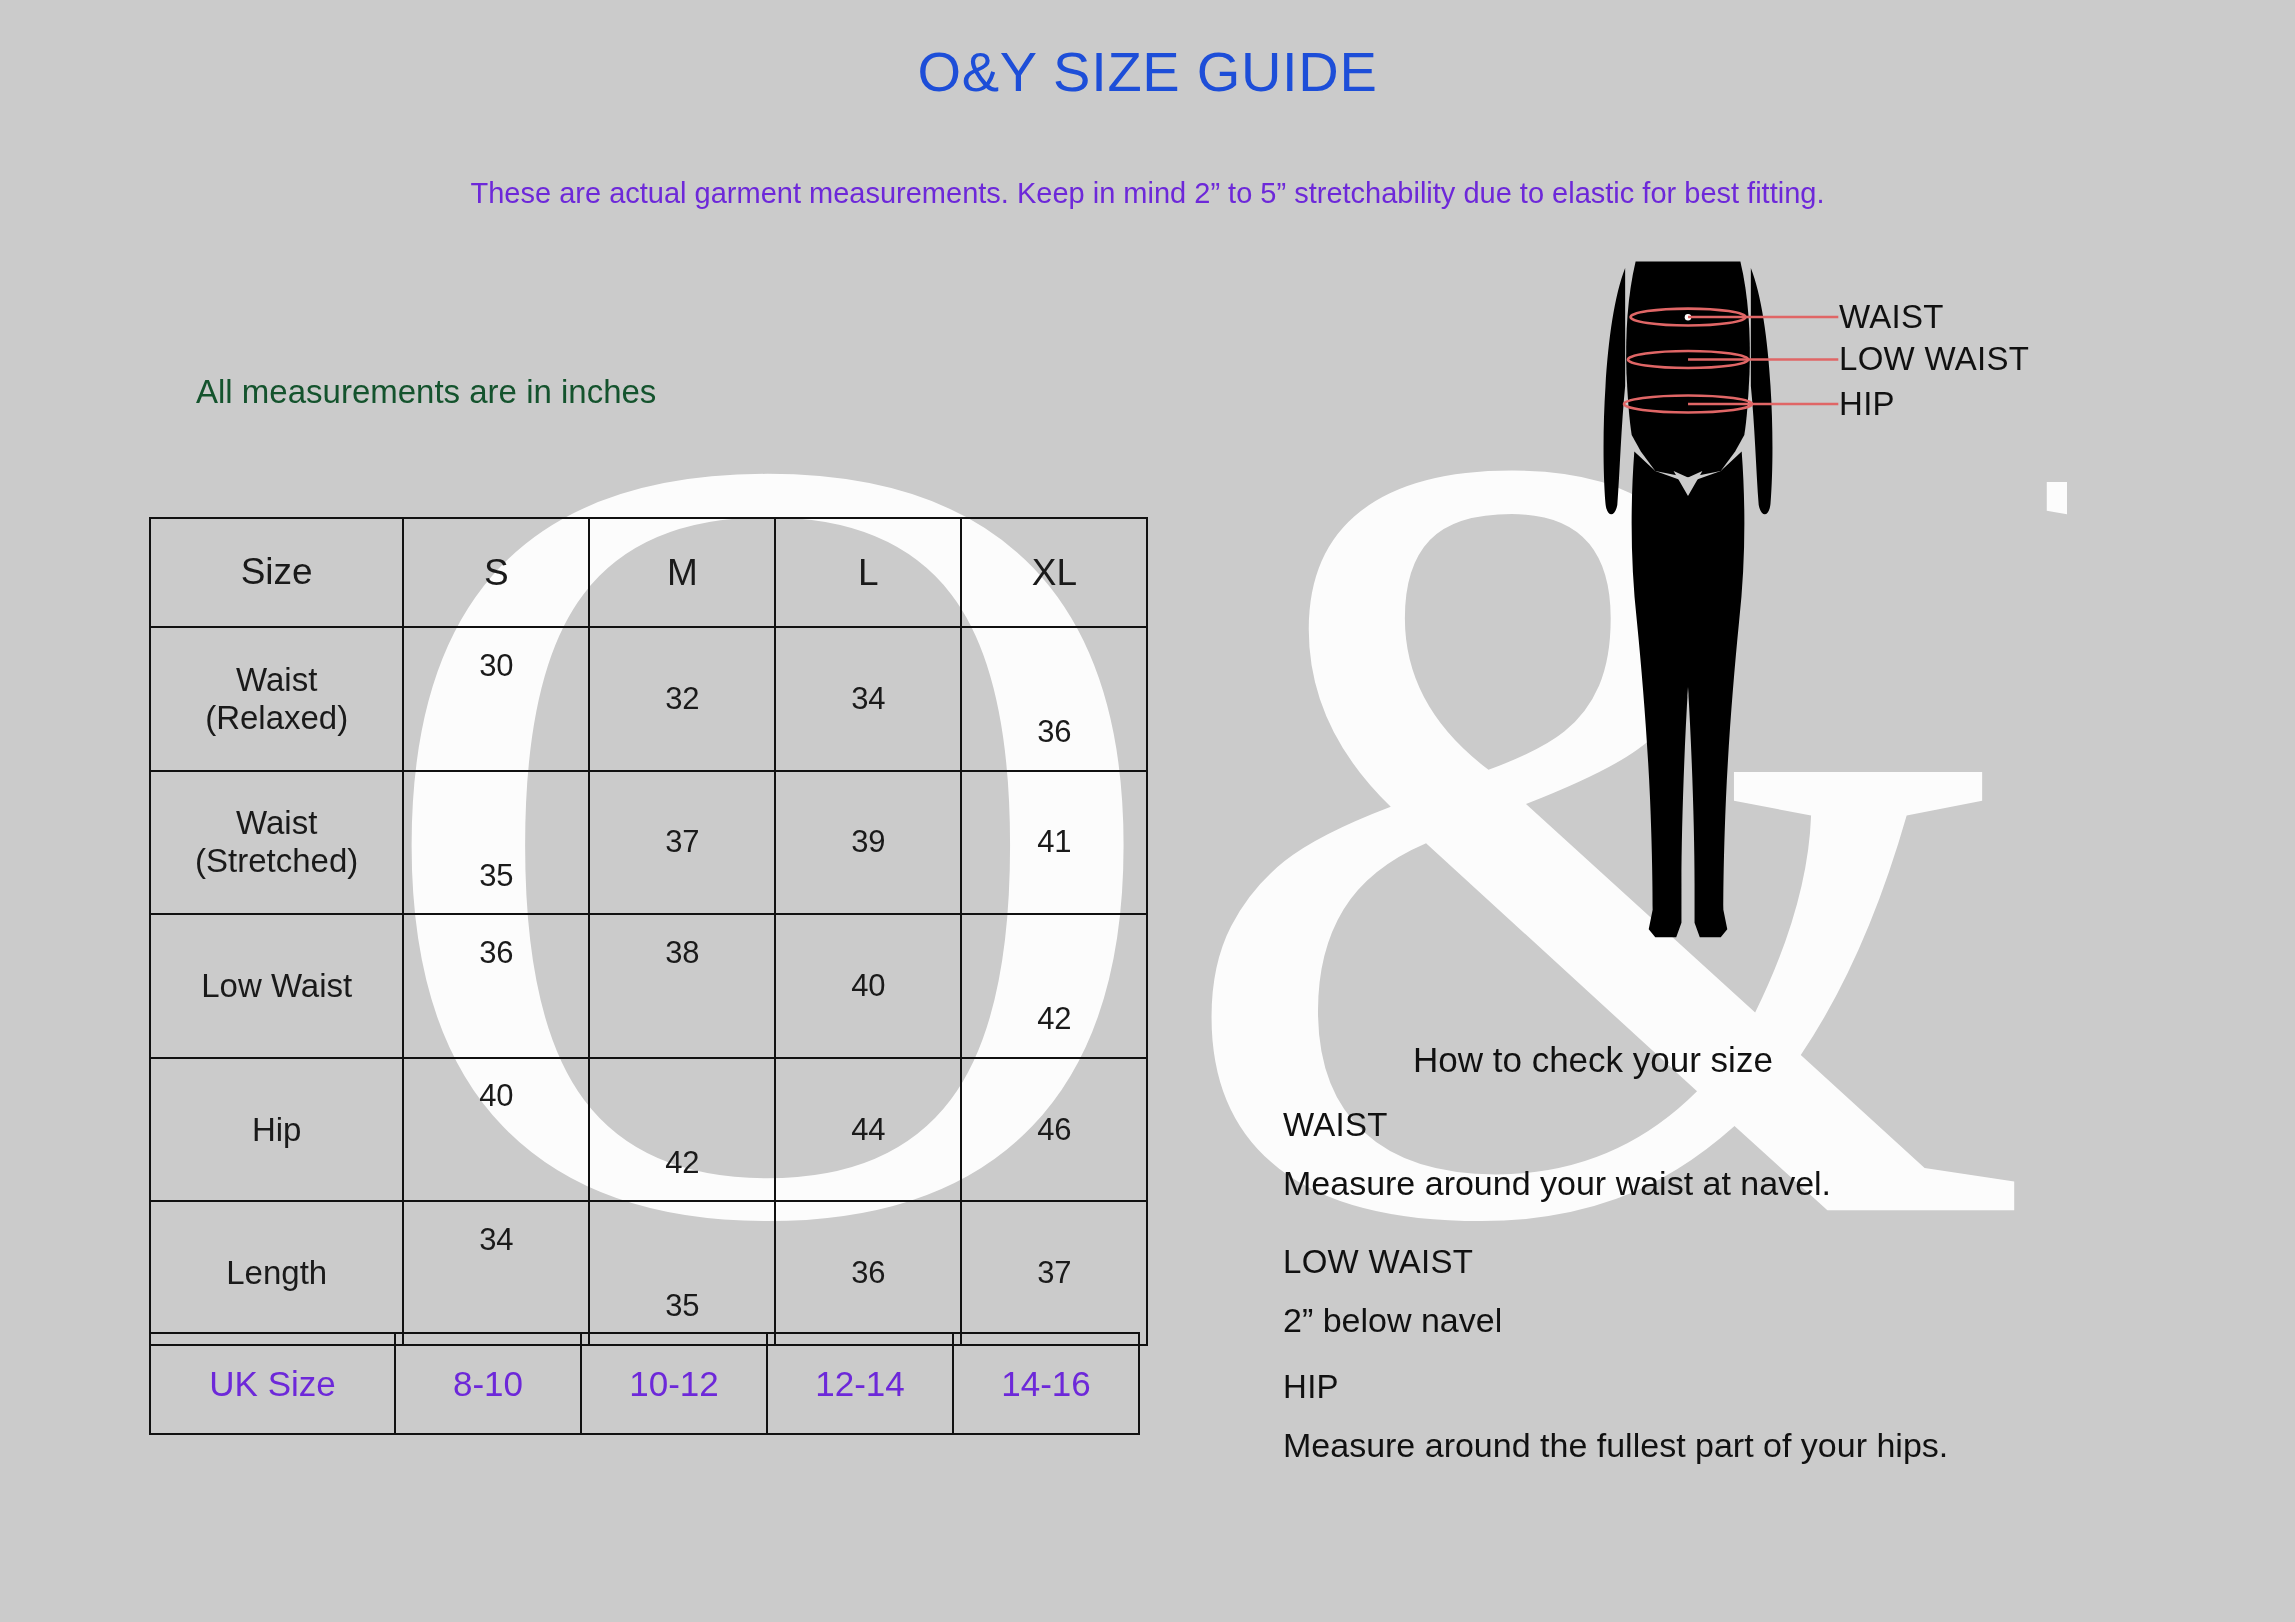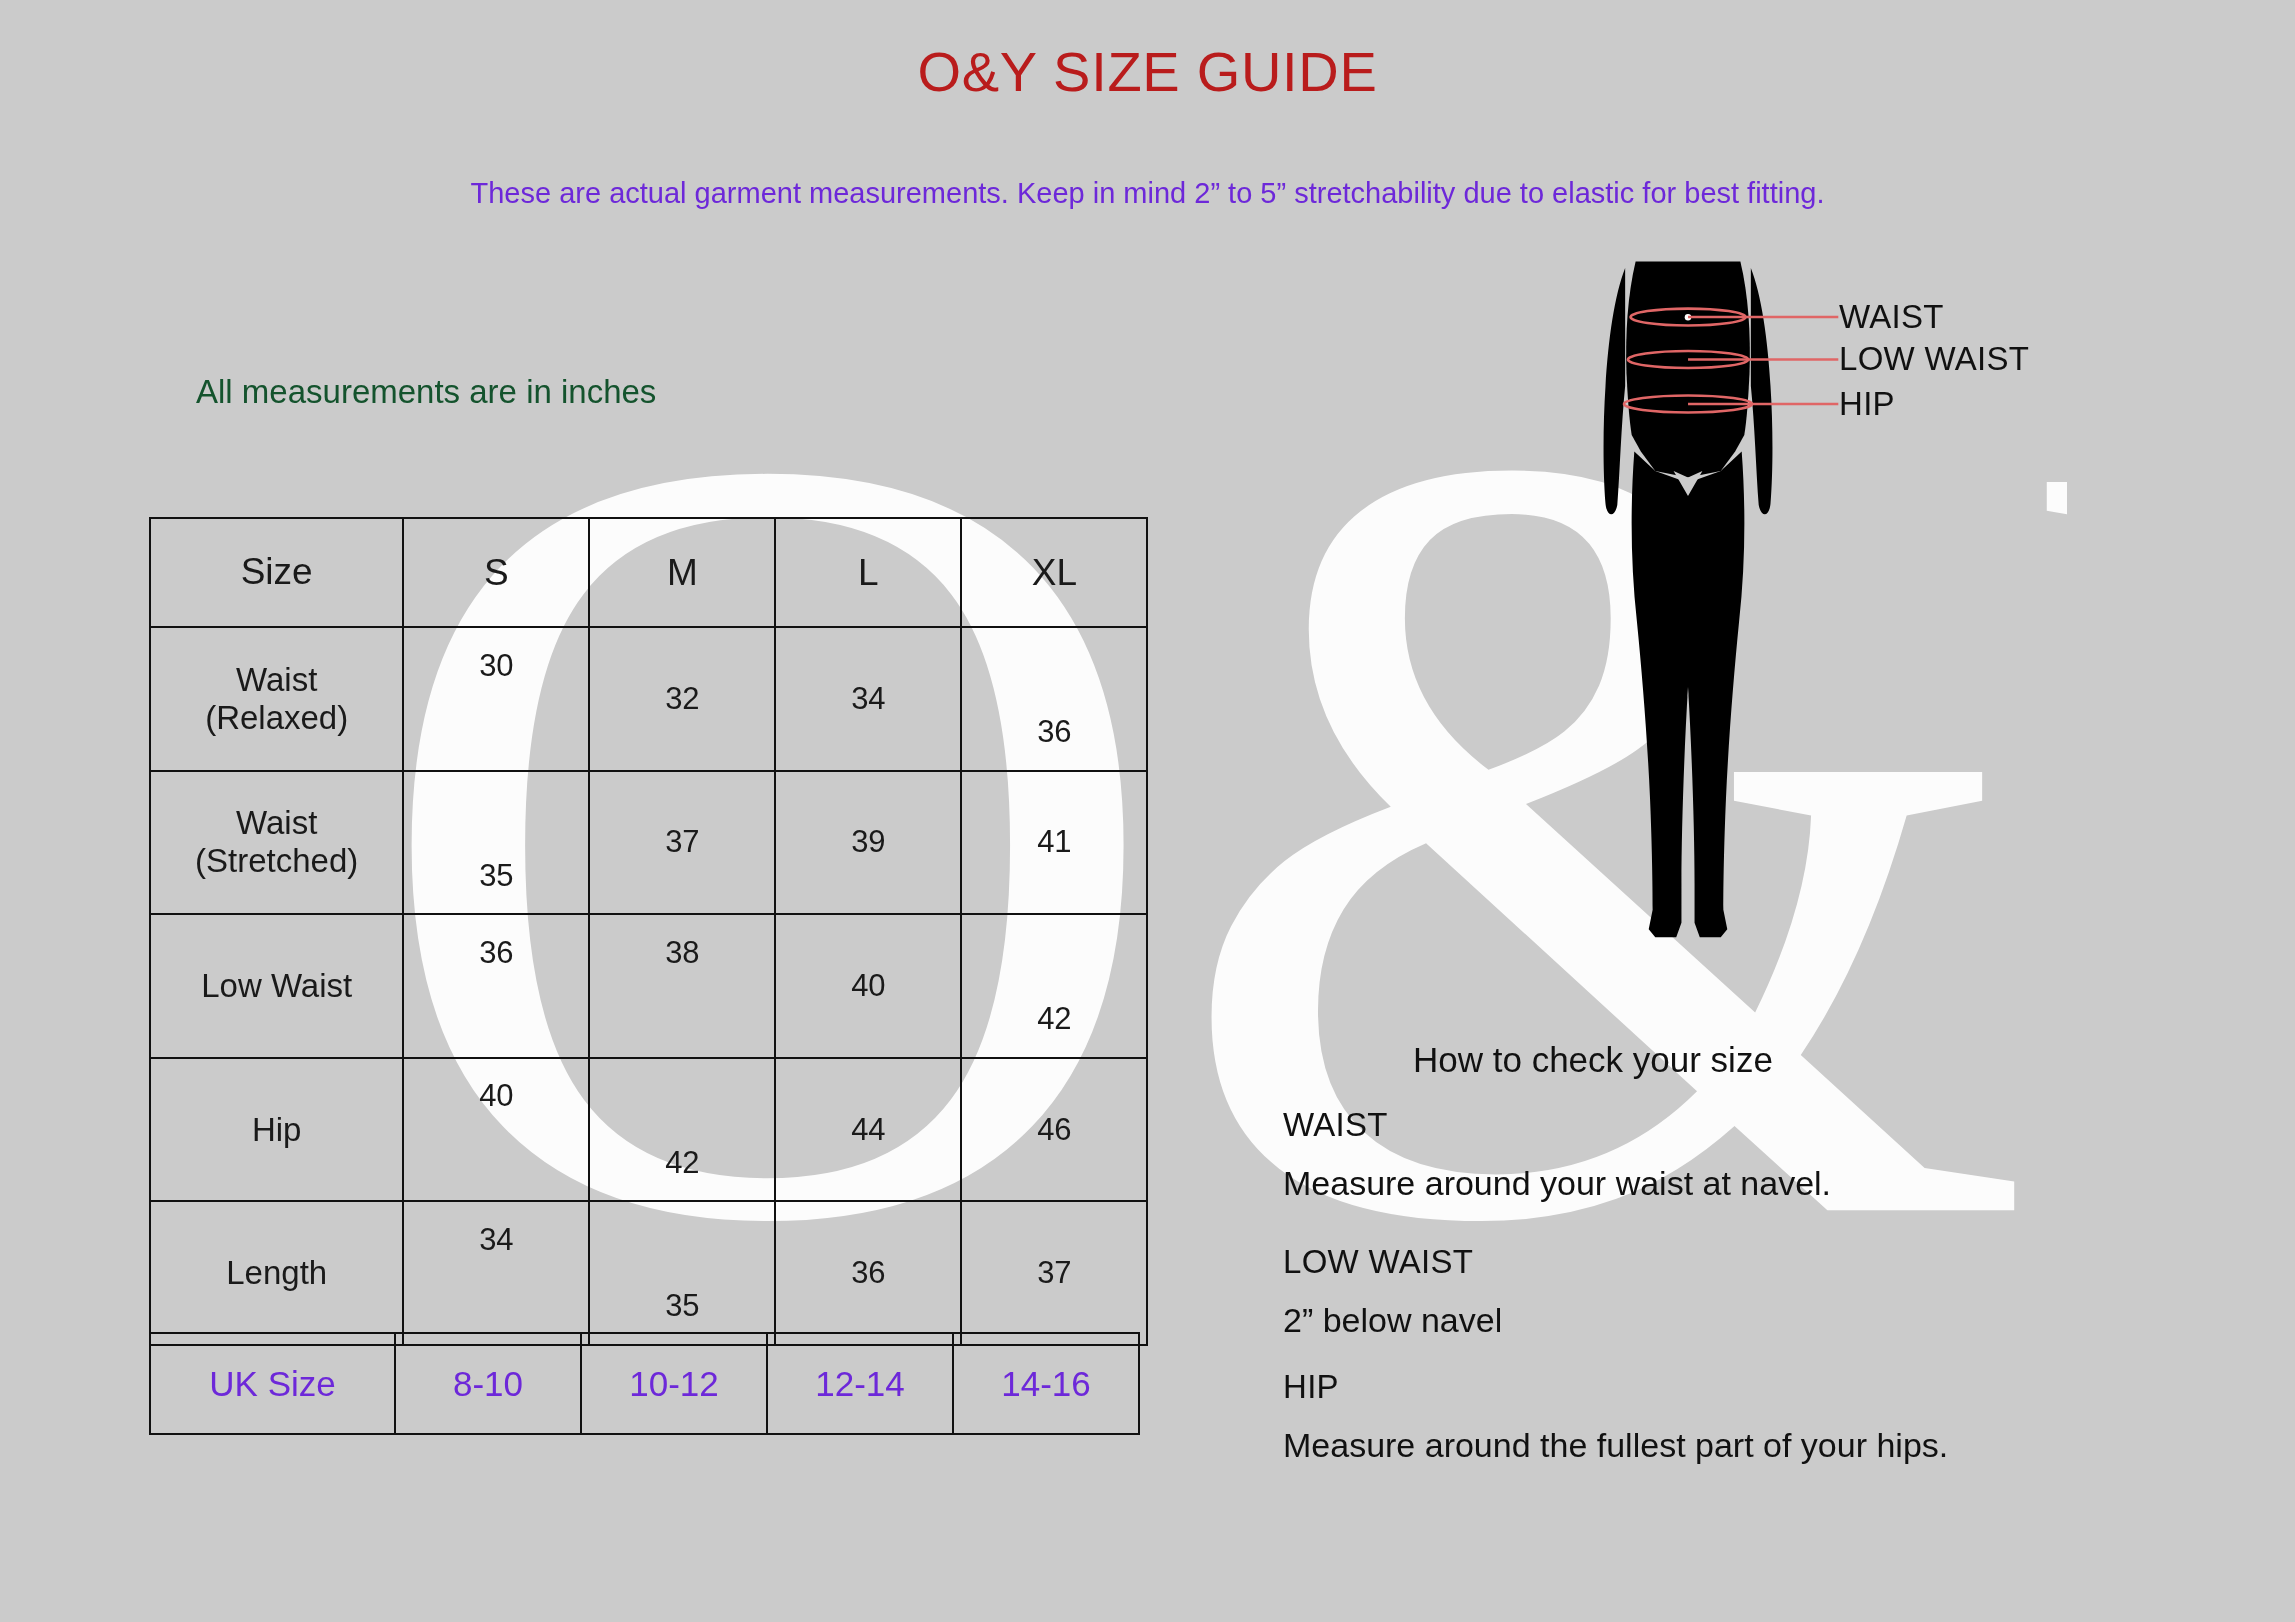--- a/index.html
+++ b/index.html
@@ -32,21 +32,21 @@
 
   
   .title {
     position: absolute;
     left: 0;
     top: 39px;
     width: 2295px;
     text-align: center;
     font-size: 56px;
     letter-spacing: 0.7px;
-    color: #b91c1c;
+    color: #1d4ed8;
   }
   .subtitle {
     position: absolute;
     left: 0;
     top: 177px;
     width: 2295px;
     text-align: center;
     font-size: 29px;
     color: #6d28d9;
   }

